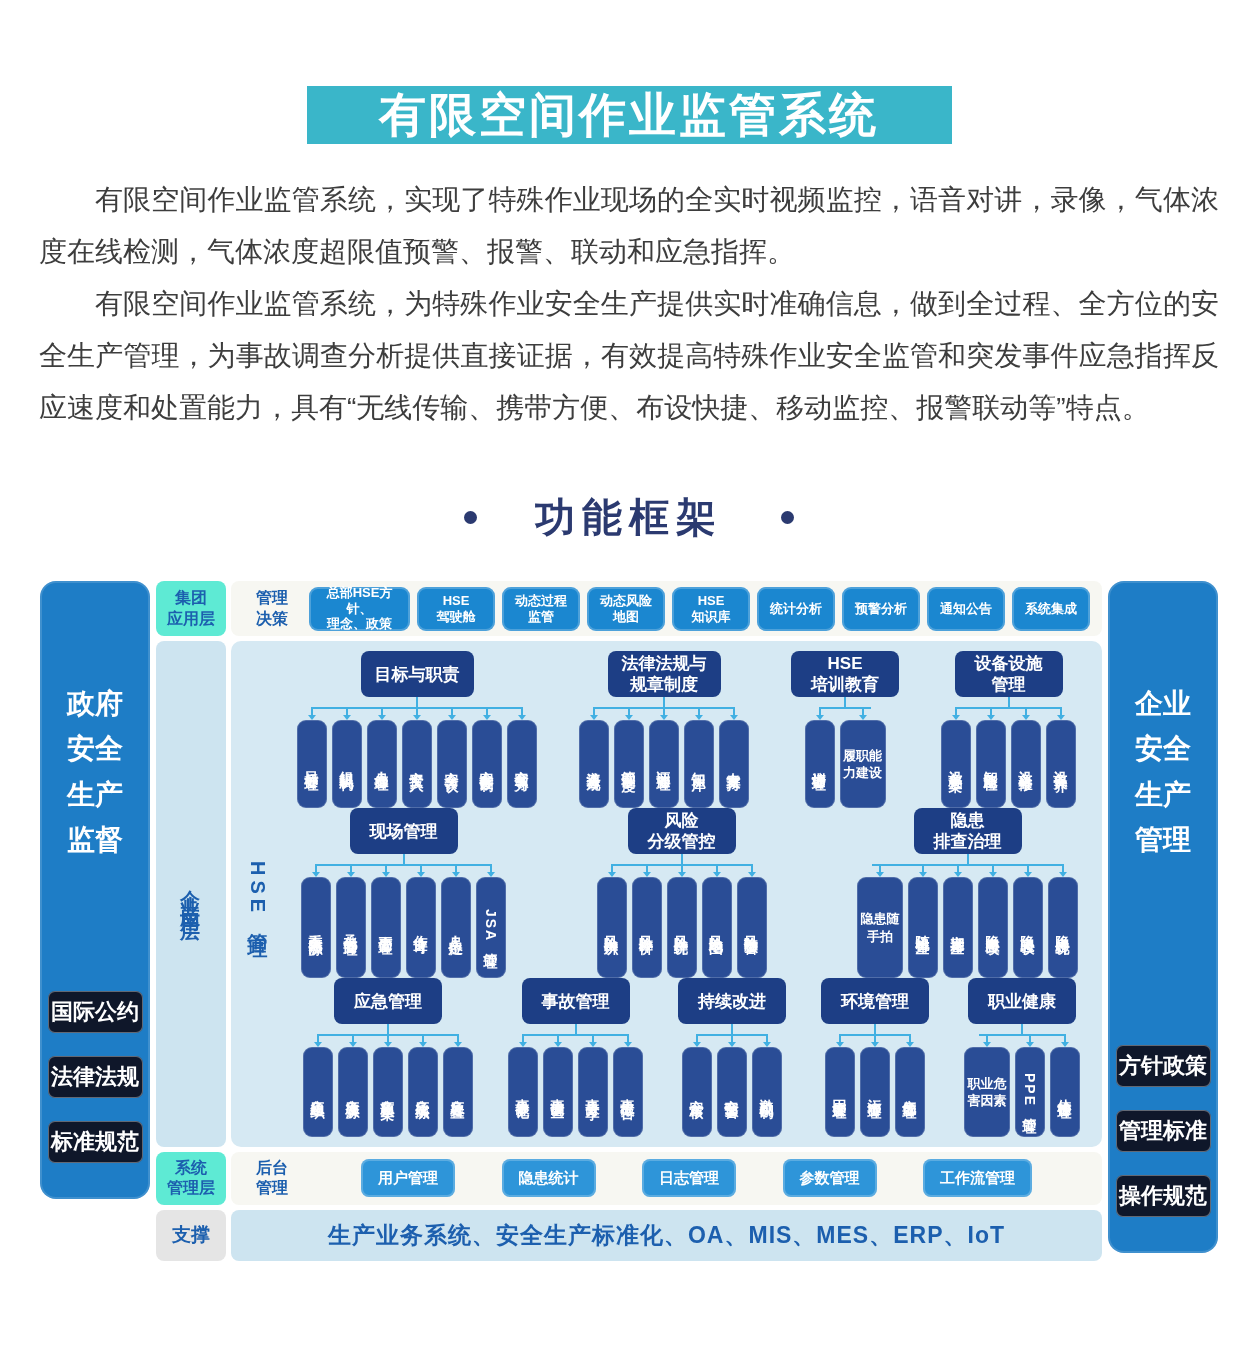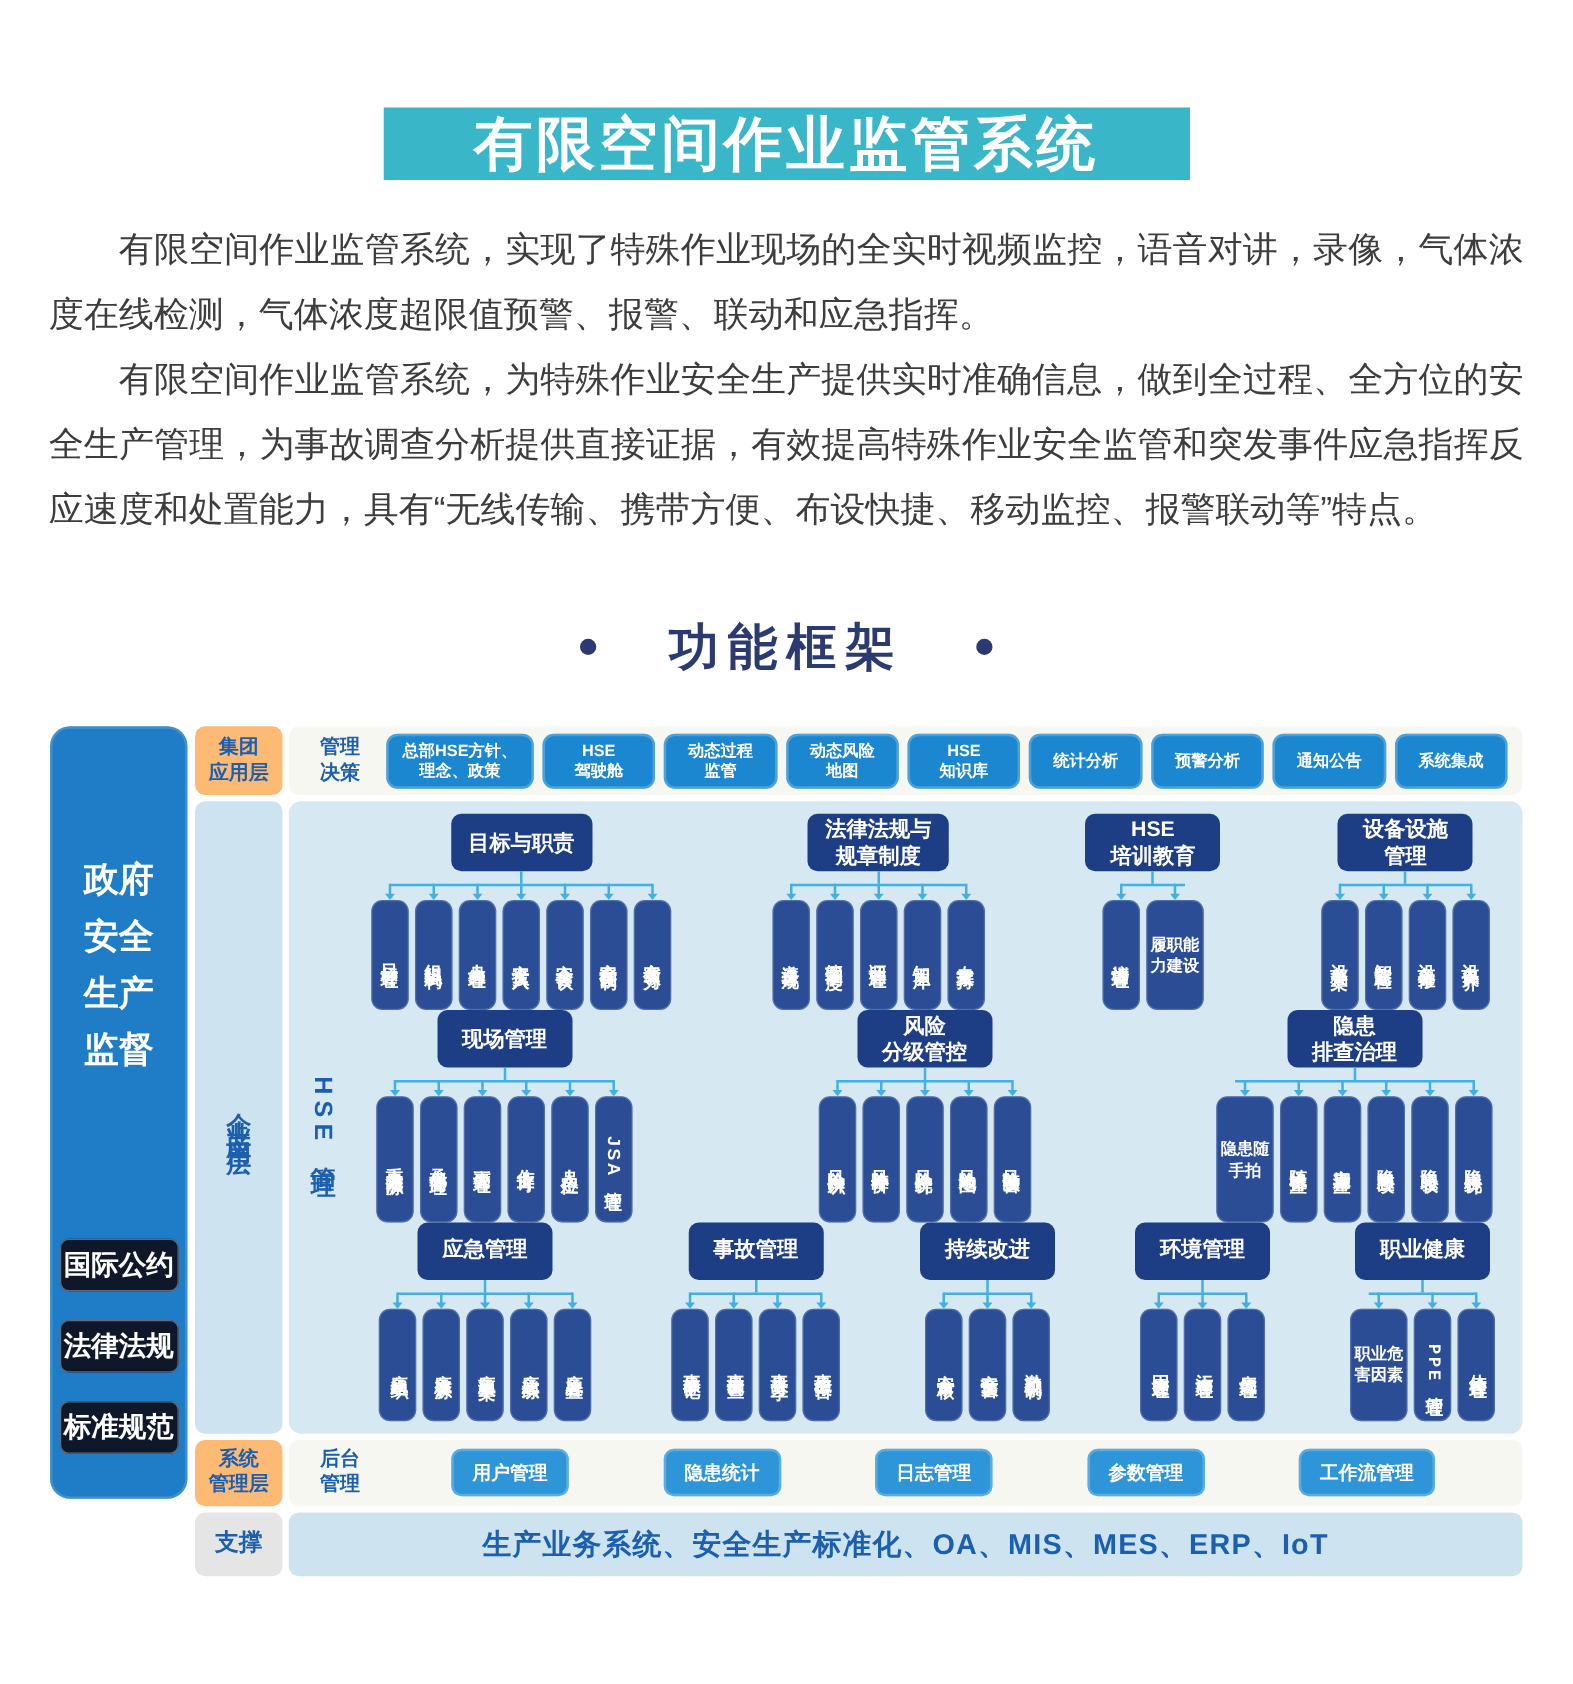--- a/index.html
+++ b/index.html
@@ -53,21 +53,21 @@
   .crow.top { height:57px; }
   .crow.mid { flex:1; }
   .crow.bot { height:54px; }
   .crow.sup { height:53px; }
 
   .layer-box {
     width:70px; border-radius:8px; flex:none;
     display:flex; align-items:center; justify-content:center; text-align:center;
     font-weight:bold; font-size:16px; line-height:1.3;
   }
-  .layer-box.white { background:#fdba74; color:#1c5fae; }
+  .layer-box.white { background:#5eead4; color:#1c5fae; }
   .layer-box.blue  { background:#e5e5e5; color:#1c5fae; font-size:19px; }
 
   .strip { flex:1; background:#f7f7f2; border-radius:8px; display:flex; align-items:center; padding:0 12px; gap:8px; }
   .strip-label { color:#1c5fae; font-weight:bold; font-size:16px; line-height:1.3; text-align:center; width:58px; flex:none; }
 
   .tbtns { flex:1; display:flex; gap:7px; align-items:center; }
   .tbtn {
     flex:1; height:44px; background:#1b87d0; border-radius:9px; color:#fff;
     font-size:13px; font-weight:bold; line-height:1.2; text-align:center;
     display:flex; align-items:center; justify-content:center; padding:0 6px;
@@ -83,21 +83,21 @@
     padding:10px 12px 10px 50px; display:flex; flex-direction:column; justify-content:space-between;
   }
   .hse-label {
     position:absolute; left:14px; top:50%; transform:translateY(-50%);
     writing-mode:vertical-rl; color:#1c5fae; font-weight:bold; font-size:20px; letter-spacing:5px;
   }
 
   .trow { display:flex; justify-content:space-between; align-items:flex-start; }
   .trow.ra { padding:0 14px 0 16px; }
   .trow.rb { padding:0 12px 0 20px; }
-  .trow.rc { padding:0 10px 0 22px;font-family:Liberation Mono, monospace; }
+  .trow.rc { padding:0 10px 0 22px; }
 
   .tree { display:flex; flex-direction:column; align-items:center; }
   .tree-head {
     min-width:108px; height:46px; background:#1d3e85; border-radius:8px; color:#fff;
     font-size:17px; font-weight:bold; line-height:1.25; text-align:center;
     display:flex; align-items:center; justify-content:center; padding:0 14px;
   }
   .stub { width:2px; height:10px; background:#41b0e2; }
   .kids { position:relative; padding-top:13px; display:flex; gap:5px; }
   .kids::before { content:""; position:absolute; top:0; left:15px; right:15px; height:2px; background:#41b0e2; }
@@ -457,14 +457,22 @@
       </div>
     </div>
 
     <div class="crow sup">
       <div class="layer-box blue">支撑</div>
       <div class="sup-bar">生产业务系统、安全生产标准化、OA、MIS、MES、ERP、IoT</div>
     </div>
 
   </div>
 
+  <div class="sidebar right">
+    <div class="sb-title">企业安全生产管理</div>
+    <div class="sb-items">
+      <div class="sb-btn">方针政策</div>
+      <div class="sb-btn">管理标准</div>
+      <div class="sb-btn">操作规范</div>
+    </div>
+  </div>
 
 </div>
 
 </body></html>

